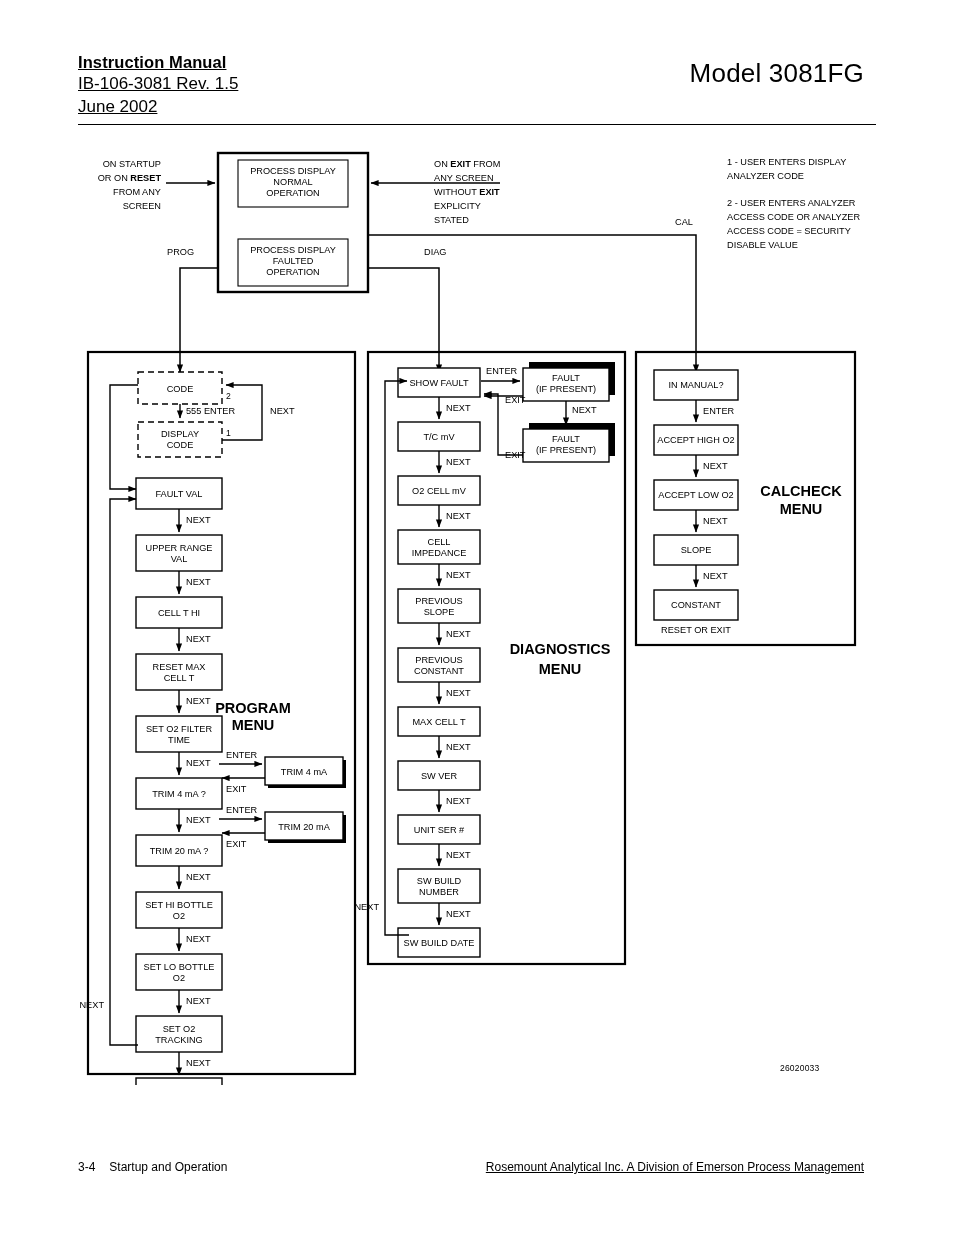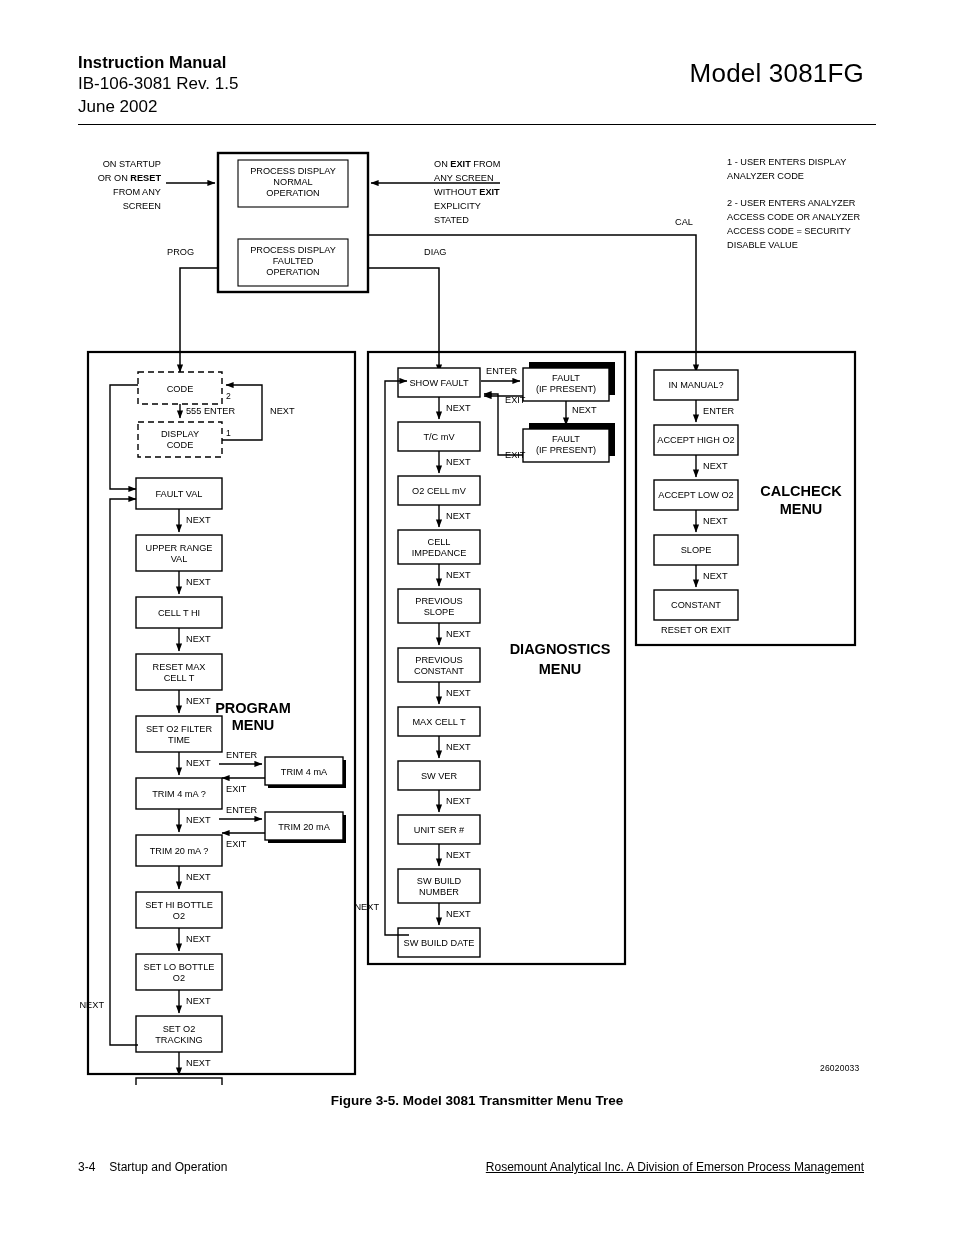--- a/index.html
+++ b/index.html
@@ -2,34 +2,34 @@
 <html><head>
 <meta charset="utf-8">
 <style>
   html,body{margin:0;padding:0;background:#fff;}
   body{width:954px;height:1235px;position:relative;
        font-family:"Liberation Sans","DejaVu Sans",sans-serif;color:#000;}
   .page{position:absolute;inset:0;}
 
   
   .hdr{position:absolute;left:78px;top:52px;width:798px;}
-  .hdr-left{position:absolute;left:0;top:0;}
+  .hdr-left{position:absolute;left:0;top:0;text-decoration:underline;}
   .hdr-title{font-size:16.5px;font-weight:bold;letter-spacing:.1px;line-height:1.28;}
   .hdr-sub{font-size:17px;line-height:1.35;}
   .hdr-right{position:absolute;right:12px;top:6px;font-size:26px;letter-spacing:.2px;white-space:nowrap;}
   .rule{position:absolute;left:78px;top:124px;width:798px;height:0;border-top:1.6px solid #000;}
 
   
   svg#fig{position:absolute;left:0;top:0;width:954px;height:1085px;}
   svg#fig text{font-family:"Liberation Sans","DejaVu Sans",sans-serif;fill:#000;}
 
   
   .figcap{position:absolute;left:0;top:1093px;width:954px;text-align:center;
           font-size:13.5px;font-weight:bold;}
-  .artno{position:absolute;left:820px;top:1063px;font-size:8.5px;letter-spacing:.2px;text-align:center;}
+  .artno{position:absolute;left:780px;top:1063px;font-size:8.5px;letter-spacing:.2px;text-align:center;}
   .foot{position:absolute;left:78px;top:1160px;width:798px;font-size:12px;}
   .foot-l{position:absolute;left:0;top:0;white-space:nowrap;}
   .foot-r{position:absolute;right:12px;top:0;white-space:nowrap;text-decoration:underline;}
   .pg{margin-right:14px;margin-top:43px;}
 </style>
 </head>
 <body>
 
 <div class="page">
 
@@ -361,20 +361,19 @@
           <g>
             <rect x="654" y="590" width="84" height="30" fill="#fff" stroke="#000" stroke-width="1.4"></rect>
             <text x="696" y="608.4" text-anchor="middle" font-size="9.2">CONSTANT</text>
           </g>
         </g>
       <text x="696" y="633" text-anchor="middle" font-size="9.2">RESET OR EXIT</text>
     </g>
   </svg>
 
   <div class="artno">26020033</div>
-  <div class="figcap">Figure 3-5.  Model 3081 Transmitter Menu Tree</div>
   <div class="foot">
     <div class="foot-l">
       <span class="pg">3-4</span><span>Startup and Operation</span>
     </div>
     <div class="foot-r">Rosemount Analytical Inc.    A Division of Emerson Process Management</div>
   </div>
 </div>
 
 </body></html>

